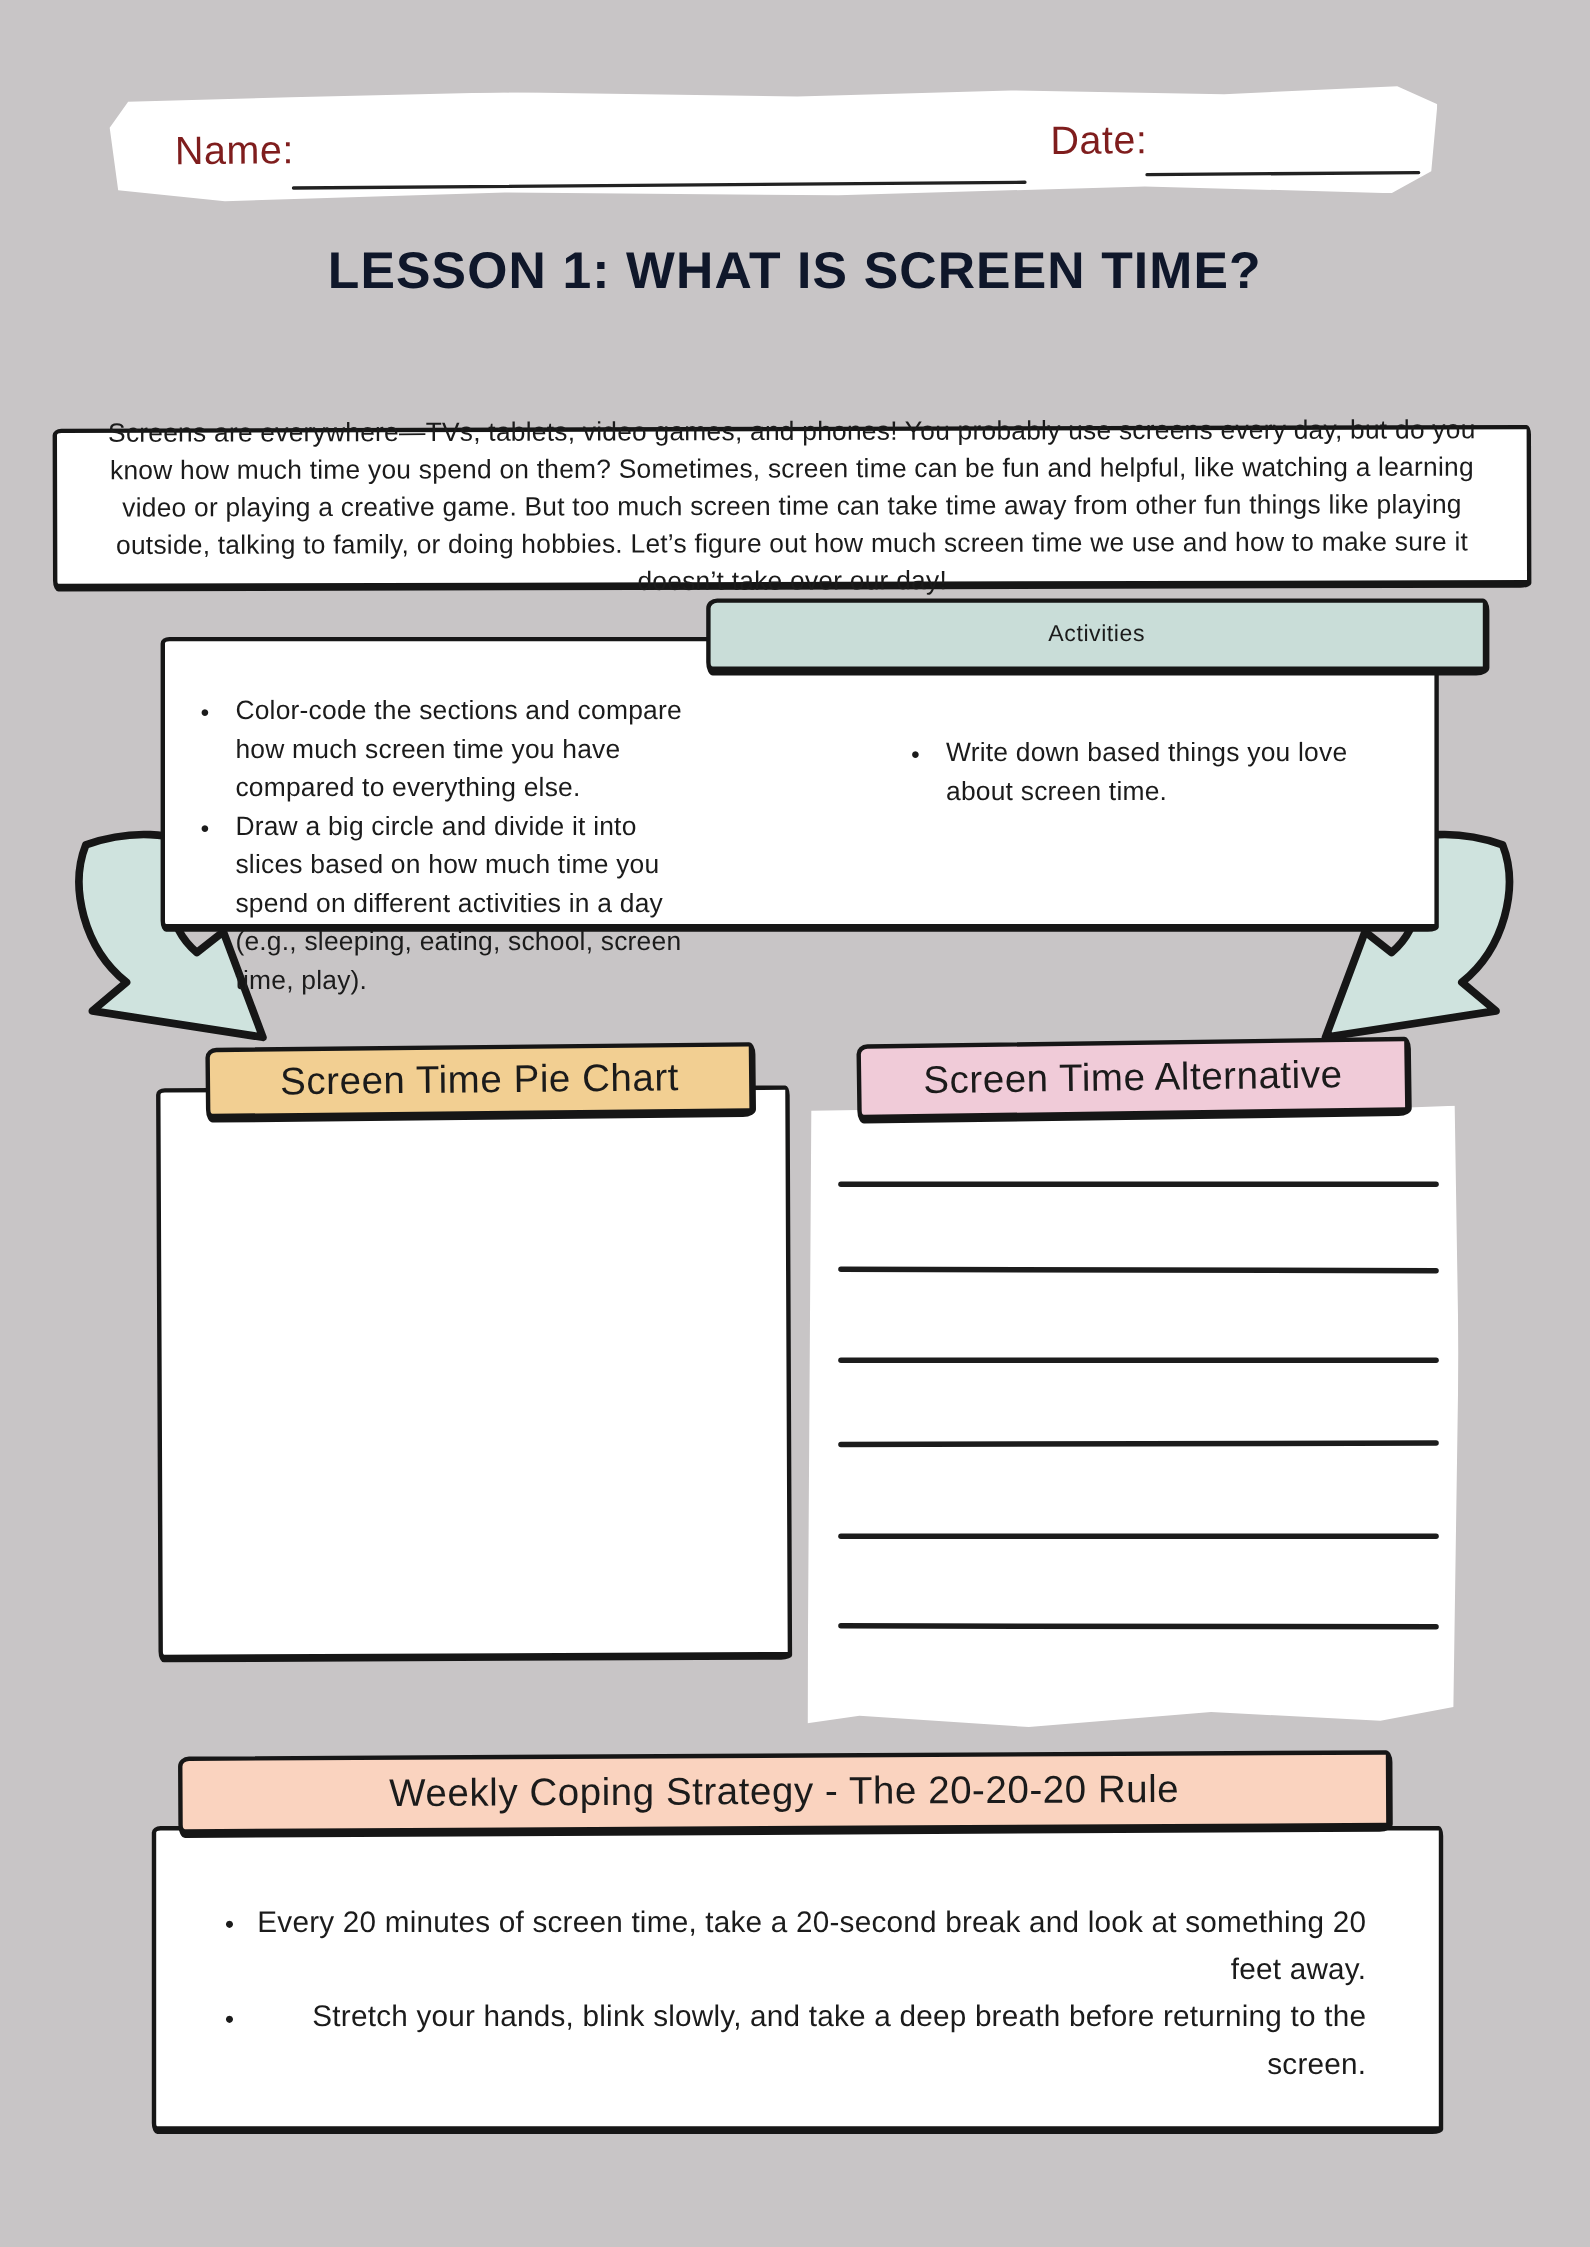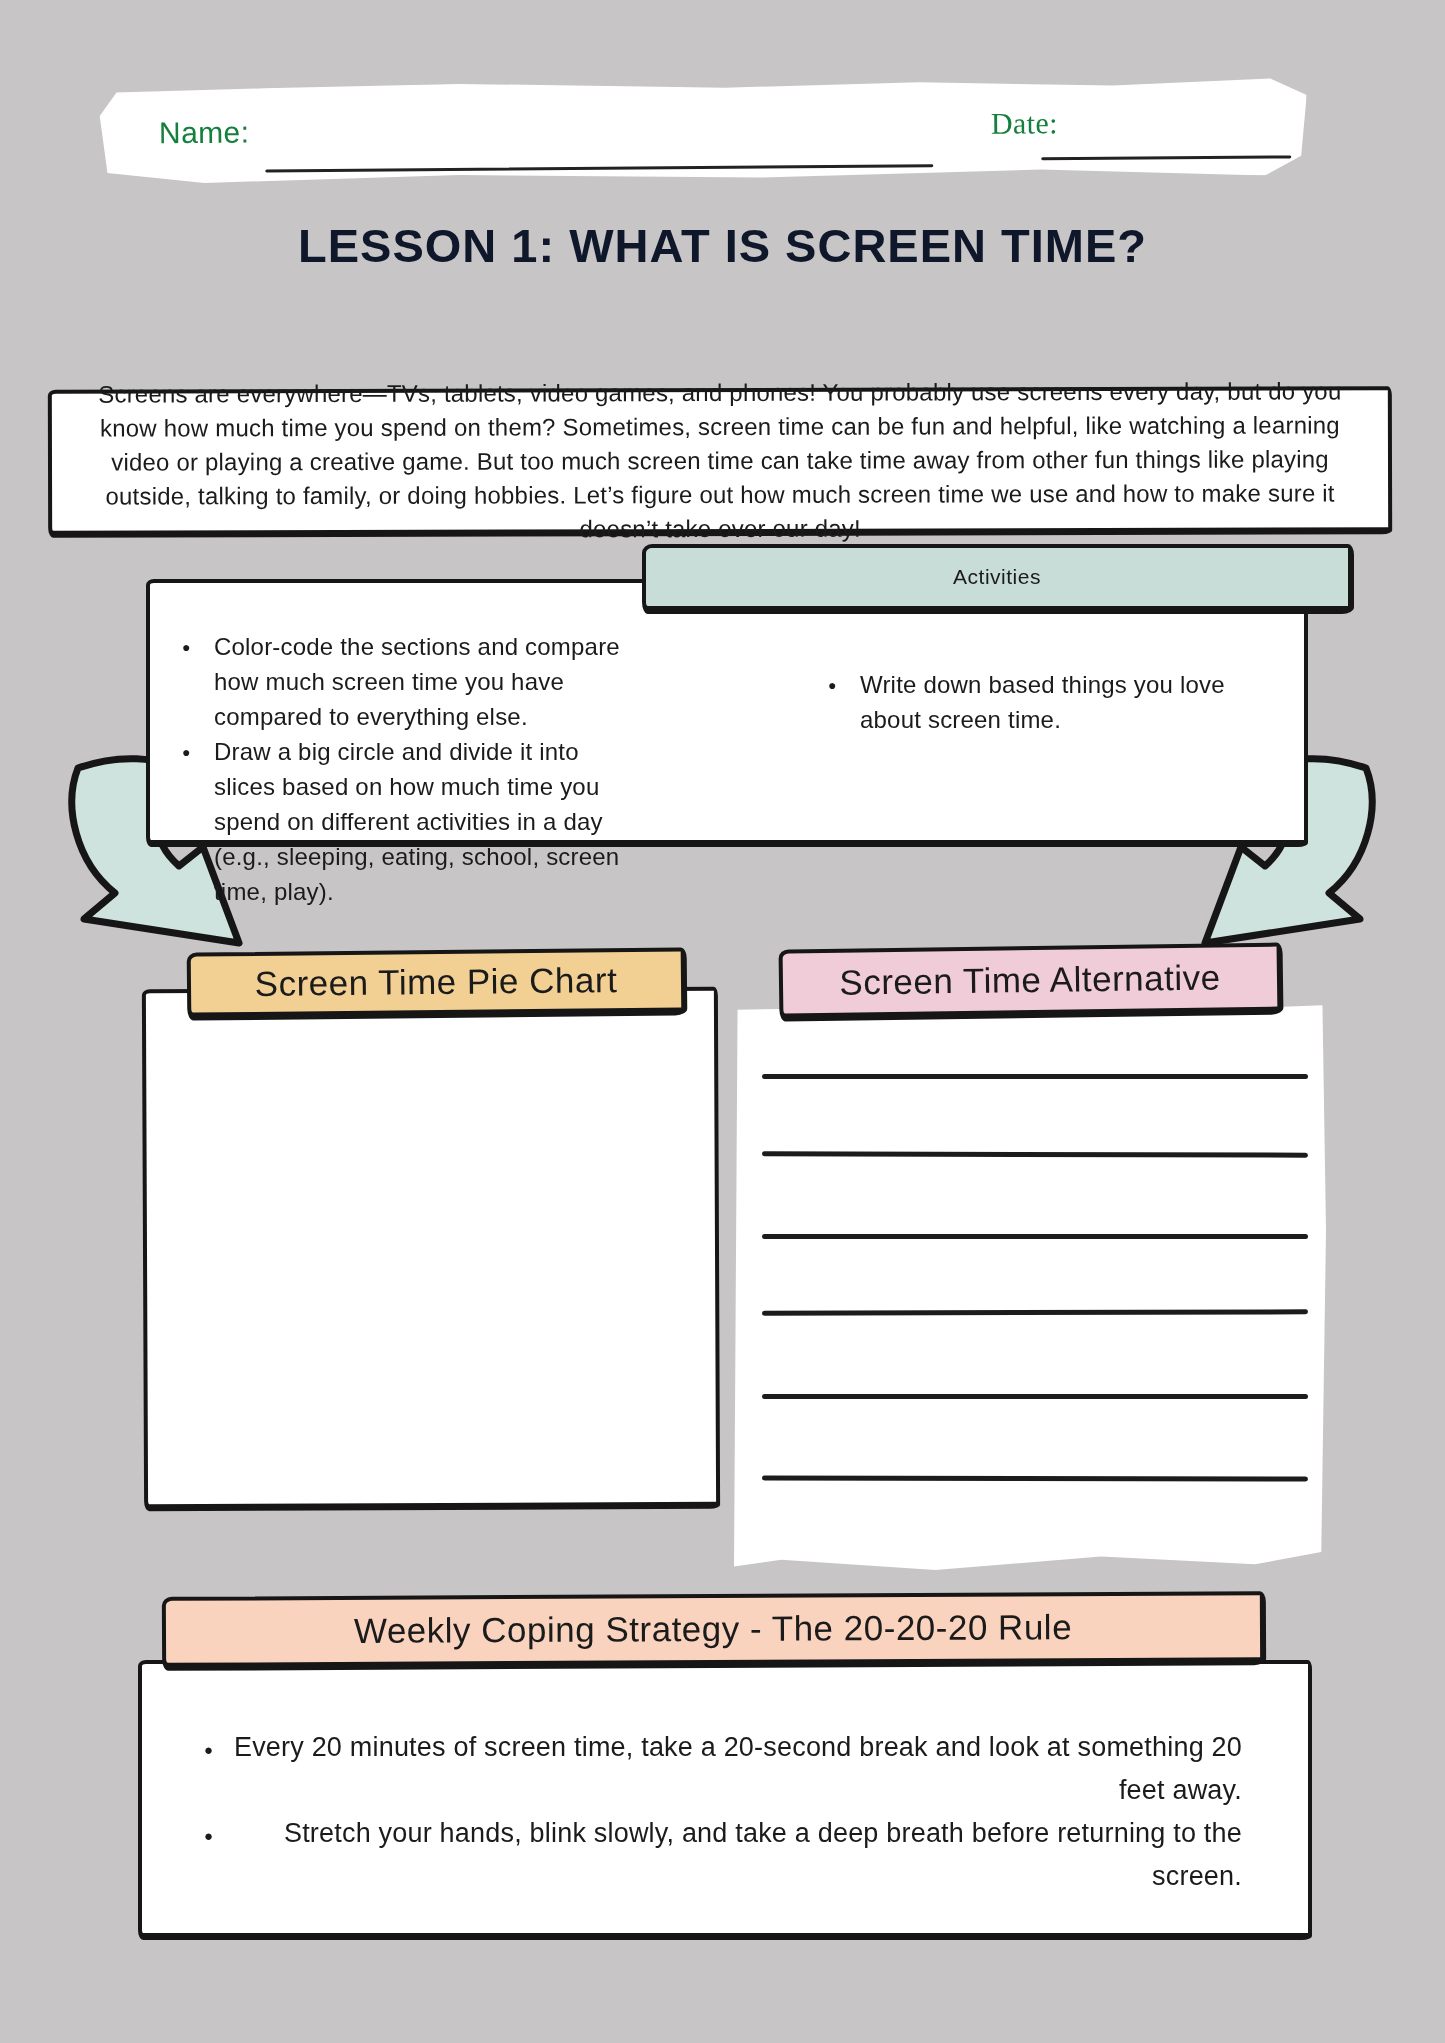--- a/index.html
+++ b/index.html
@@ -18,21 +18,21 @@
     position:relative;width:1445px;height:2043px;overflow:hidden;
     background:var(--bg);
     font-family:"Liberation Sans", sans-serif;color:#1b1b1b;
   }
   
   .name-strip{
     position:absolute;left:95px;top:82px;width:1212px;height:98px;
     background:var(--paper);transform:rotate(-0.45deg);
     clip-path:polygon(0.4% 30%,1.8% 6%,14% 3%,30% 0%,52% 6%,68% 2%,84% 7%,97% 1%,100% 18%,99.5% 80%,96.5% 100%,78% 92%,55% 98%,30% 93%,9% 99%,1% 88%);
   }
-  .field-label{position:absolute;font-size:30px;letter-spacing:.4px;color:#15803d;}
+  .field-label{position:absolute;font-size:36px;letter-spacing:.4px;color:#7f1d1d;}
   .hline{position:absolute;height:3px;background:#222;border-radius:2px;}
   
   .page-title{
     position:absolute;left:0;top:218px;width:100%;text-align:center;
     font-size:47px;font-weight:800;letter-spacing:1px;color:#0f172a;
   }
   
   .panel{
     position:absolute;background:var(--paper);
     border:4px solid var(--ink);border-bottom-width:7px;
@@ -82,21 +82,21 @@
   ul.coping-list li::before{content:"●";position:absolute;left:4px;top:2px;font-size:15px;}
 </style>
 </head>
 <body>
 
 <div class="sheet">
 
   <div class="name-strip">
     <span class="field-label" style="left:64px;top:30px;">Name:</span>
     <span class="hline" style="left:170px;top:84px;width:668px;"></span>
-    <span class="field-label" style="left:896px;top:27px;font-family:Liberation Serif, serif;">Date:</span>
+    <span class="field-label" style="left:860px;top:27px;">Date:</span>
     <span class="hline" style="left:946px;top:78px;width:250px;"></span>
   </div>
 
   <h1 class="page-title">LESSON 1: WHAT IS SCREEN TIME?</h1>
 
   <div class="panel intro-box">
     <p>Screens are everywhere—TVs, tablets, video games, and phones! You probably use screens every day, but do you know how much time you spend on them? Sometimes, screen time can be fun and helpful, like watching a learning video or playing a creative game. But too much screen time can take time away from other fun things like playing outside, talking to family, or doing hobbies. Let’s figure out how much screen time we use and how to make sure it doesn’t take over our day!</p>
   </div>
 
   <div class="tab activities-tab">

